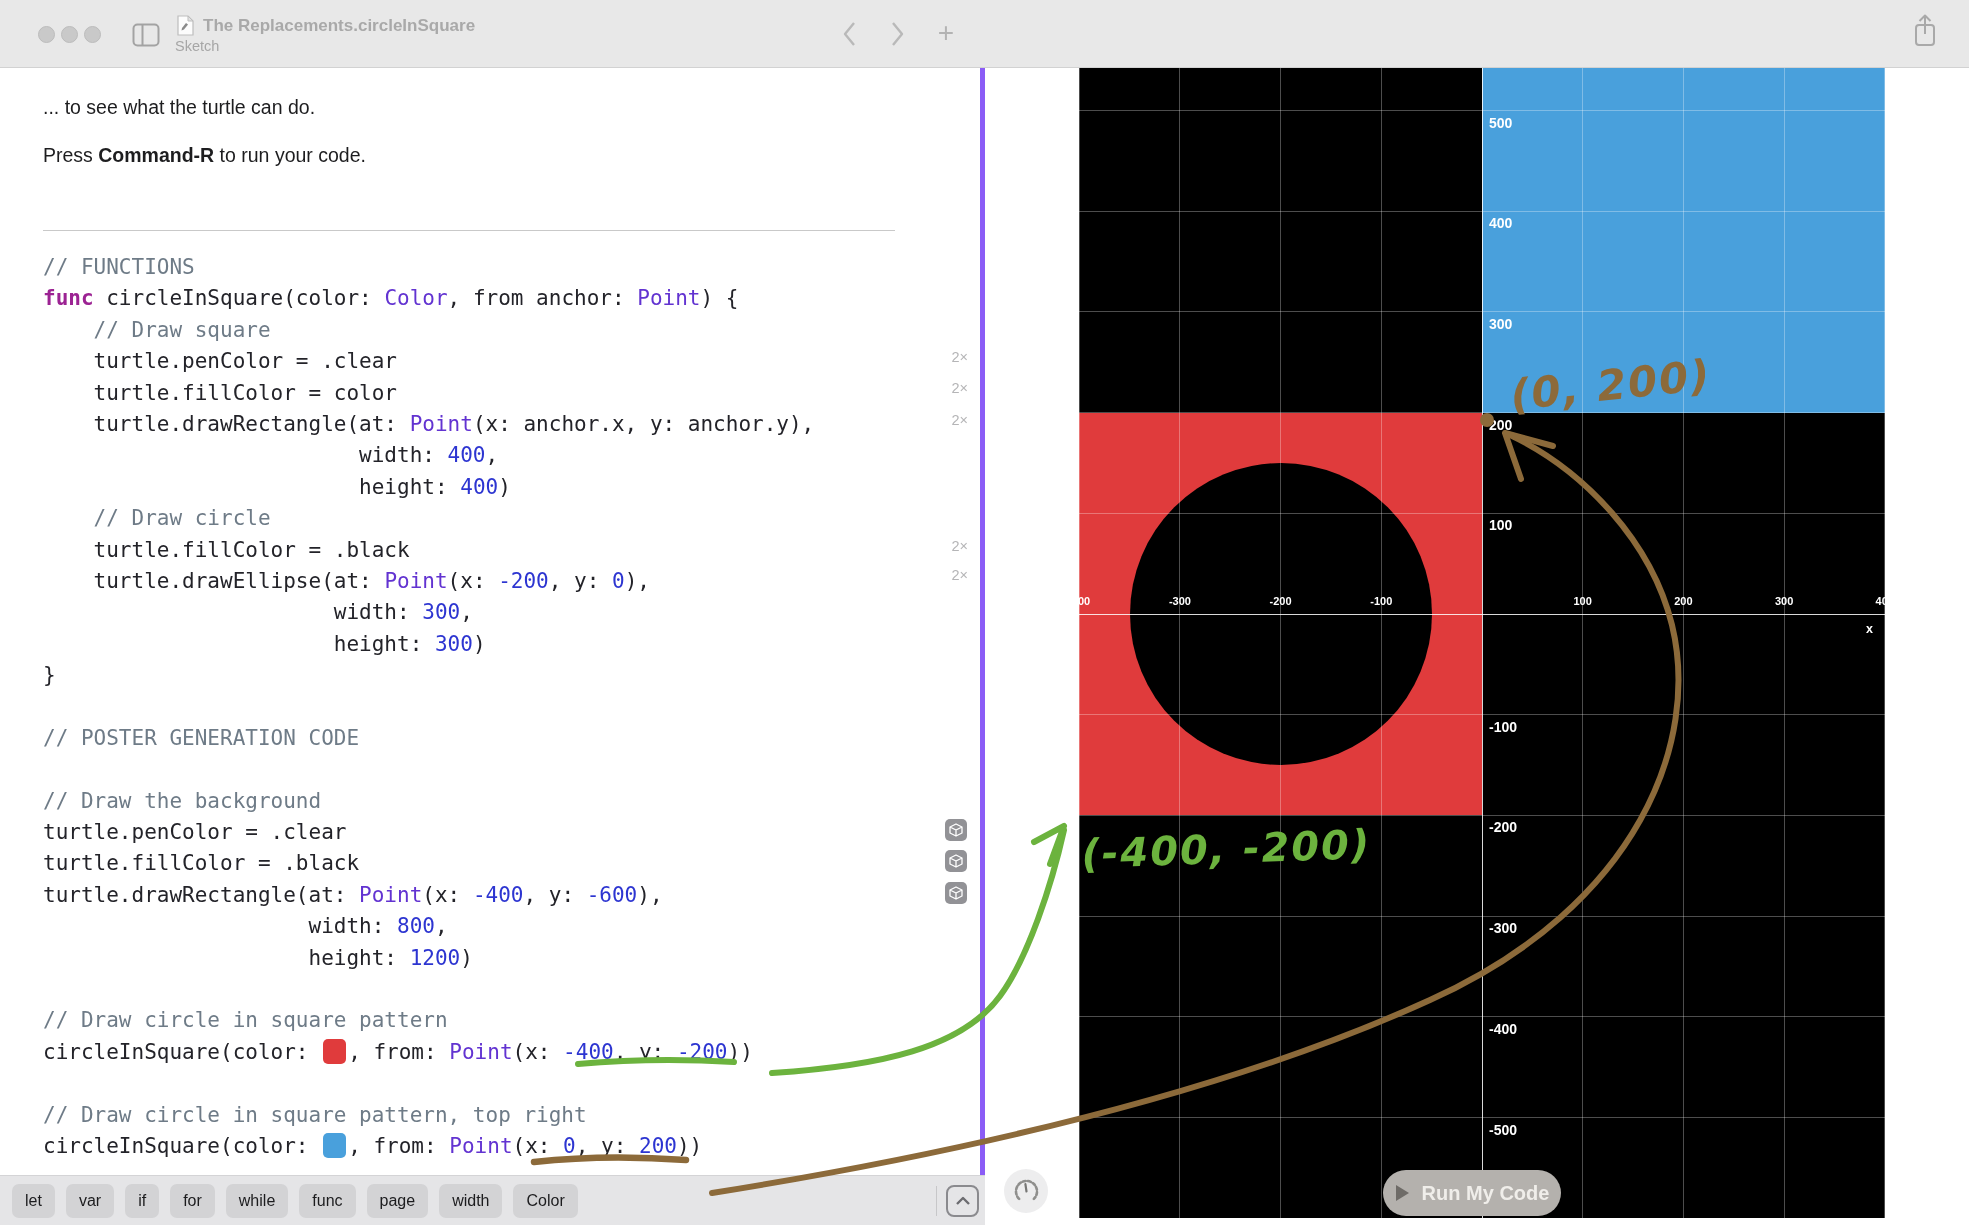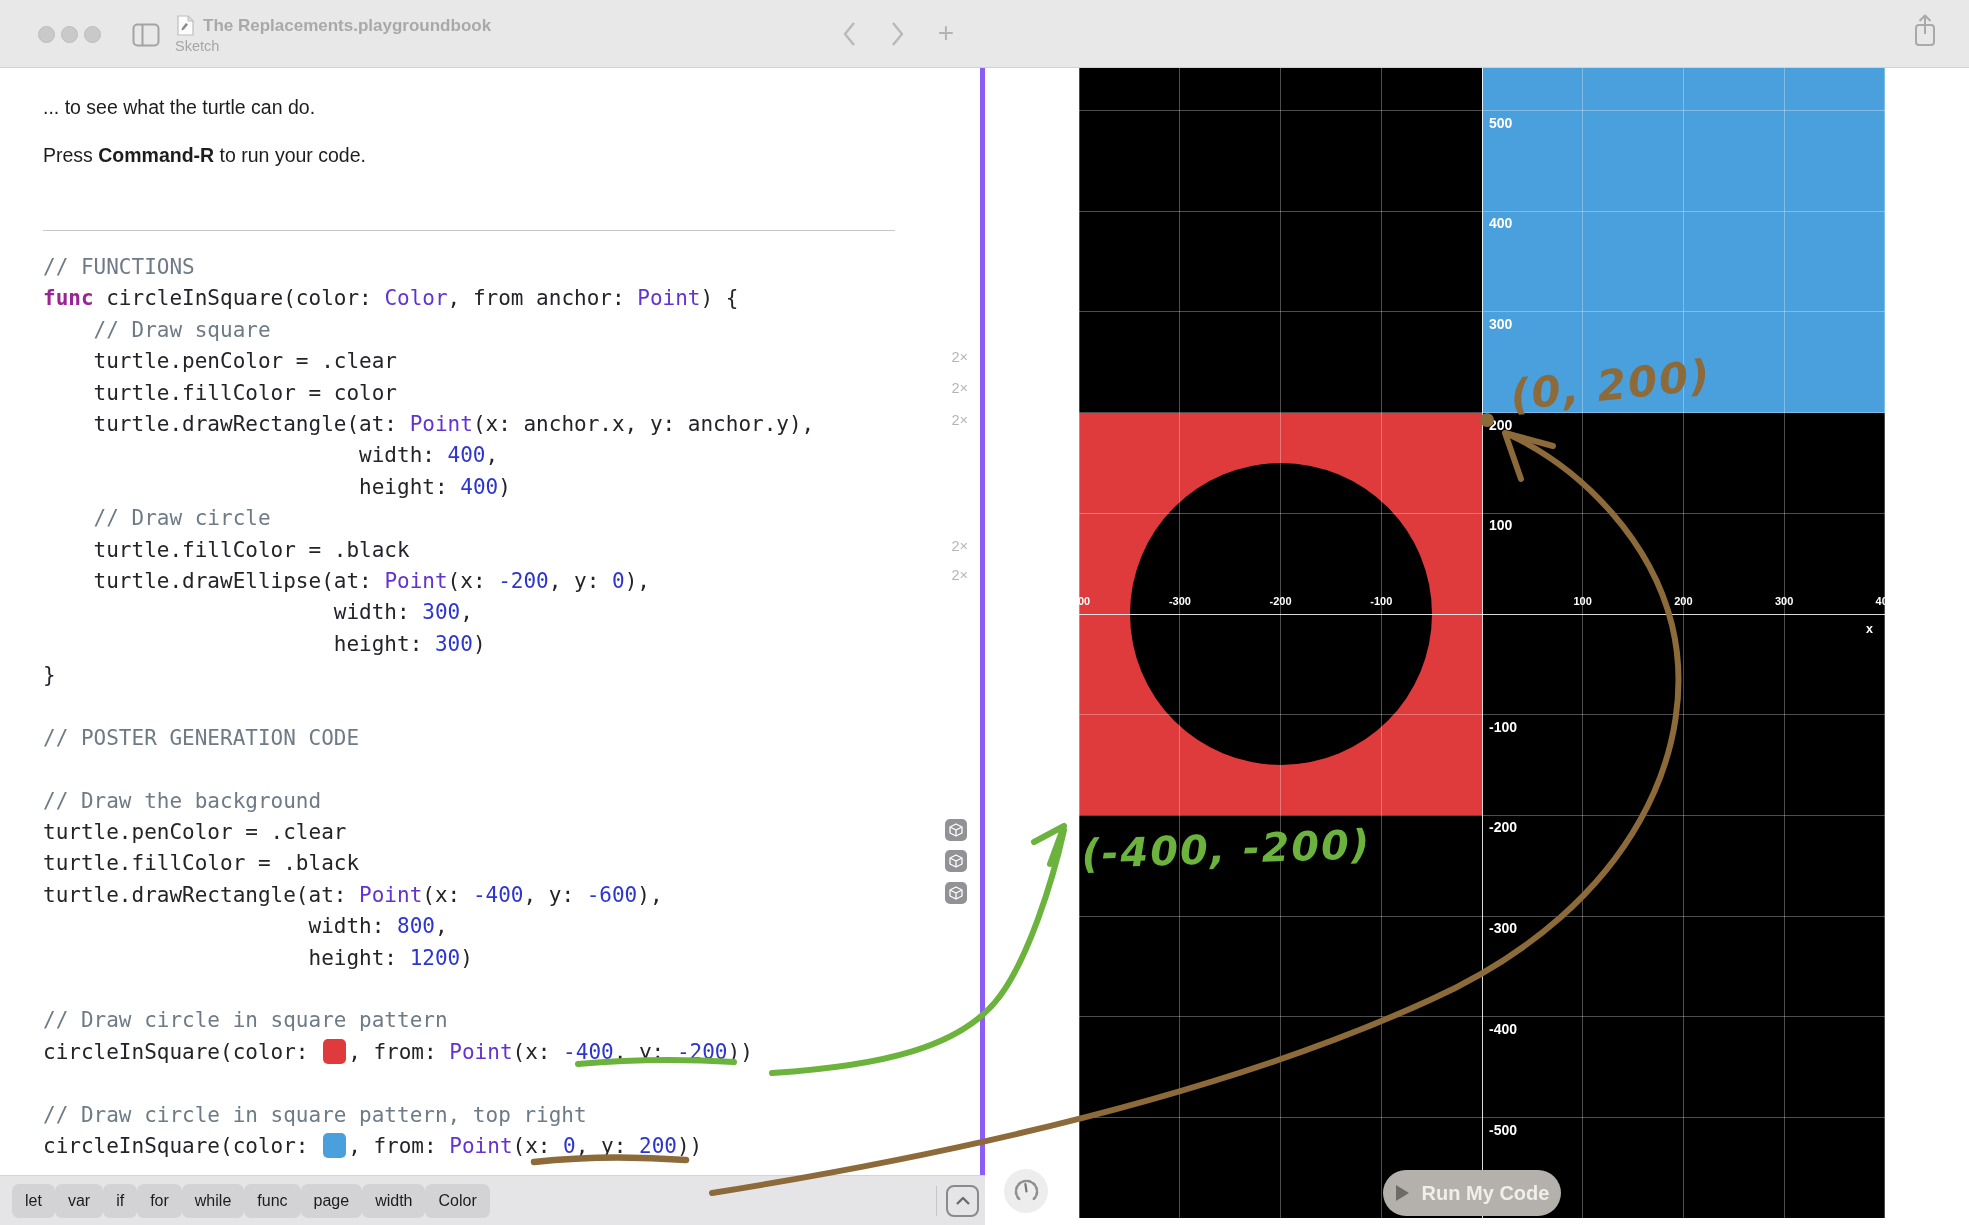--- a/index.html
+++ b/index.html
@@ -40,21 +40,21 @@
 
   .run-badge { position:absolute; left:928px; width:40px; text-align:right;
                font-size:14.5px; color:#b5b5b7; font-family:"Liberation Sans",sans-serif; }
   .cube-btn { position:absolute; left:945px; width:22px; height:22px; border-radius:5px;
               background:#929296; display:flex; align-items:center; justify-content:center; }
 
   
   .kw-bar { position:absolute; left:0; top:1107px; width:985px; height:50px;
             background:#e5e5e7; border-top:1px solid #d4d4d6; }
   .kw-scroll { position:absolute; left:12px; top:8px; width:912px; height:34px;
-               overflow:hidden; display:flex; white-space:nowrap; }
+               overflow:hidden; display:flex; gap:11px; white-space:nowrap; }
   .kwb { flex:0 0 auto; height:34px; padding:0 13px; border:none; border-radius:7px;
          background:#d3d3d5; color:#1c1c1e; font-size:16px; font-family:"Liberation Sans",sans-serif; }
   .kw-divider { position:absolute; left:936px; top:10px; width:1px; height:30px; background:#c7c7c9; }
   .kw-expand { position:absolute; left:946px; top:9px; width:33px; height:32px; border-radius:8px;
                border:2px solid #8a8a8e; background:transparent;
                display:flex; align-items:center; justify-content:center; }
 
   
   .live-panel { position:absolute; left:986px; top:68px; width:983px; height:1157px; background:#ffffff; }
   .turtle-canvas { position:absolute; left:1079px; top:68px; width:808px; height:1150px;
@@ -94,21 +94,21 @@
     </svg>
   </div>
 
   <div class="doc-icon">
     <svg width="17" height="21" viewBox="0 0 17 21">
       <path d="M1 1 h10 l5 5 v14 h-15 z" fill="#fcfcfc" stroke="#bdbdbd" stroke-width="1.2"></path>
       <path d="M11 1 l5 5 h-5 z" fill="#e2e2e2" stroke="#bdbdbd" stroke-width="1"></path>
       <path d="M5 13 l4 -5 l2 1.5 l-4 5 l-2.5 1 z" fill="#8a8a8a"></path>
     </svg>
   </div>
-  <div class="win-title">The Replacements.playgroundbook</div>
+  <div class="win-title">The Replacements.circleInSquare</div>
   <div class="win-subtitle">Sketch</div>
 
   <div class="nav-btn" style="left:838px">
     <svg width="24" height="28" viewBox="0 0 24 28">
         <polyline points="16,3 7,14 16,25" fill="none" stroke="#b9b9b9" stroke-width="2.4" stroke-linejoin="round"></polyline>
       </svg>
   </div>
   <div class="nav-btn" style="left:885px">
     <svg width="24" height="28" viewBox="0 0 24 28">
         <polyline points="8,3 17,14 8,25" fill="none" stroke="#b9b9b9" stroke-width="2.4" stroke-linejoin="round"></polyline>

